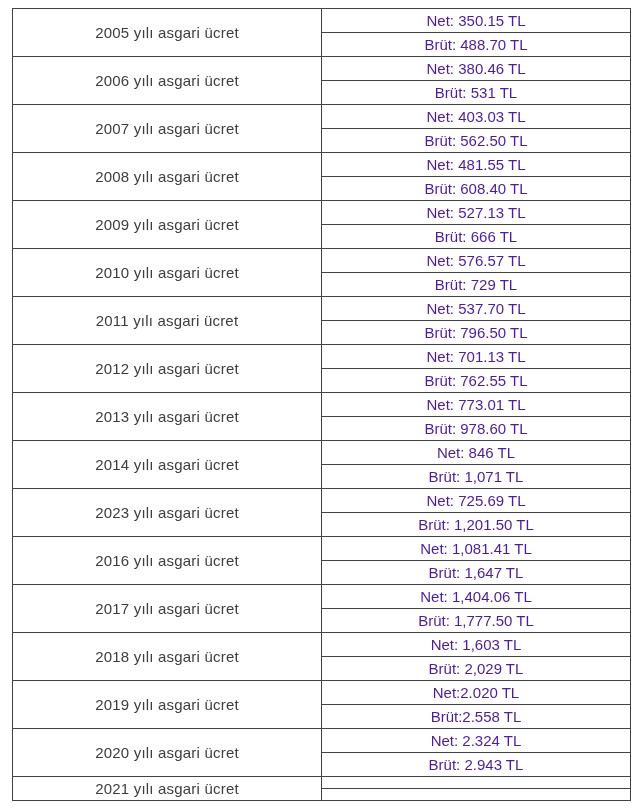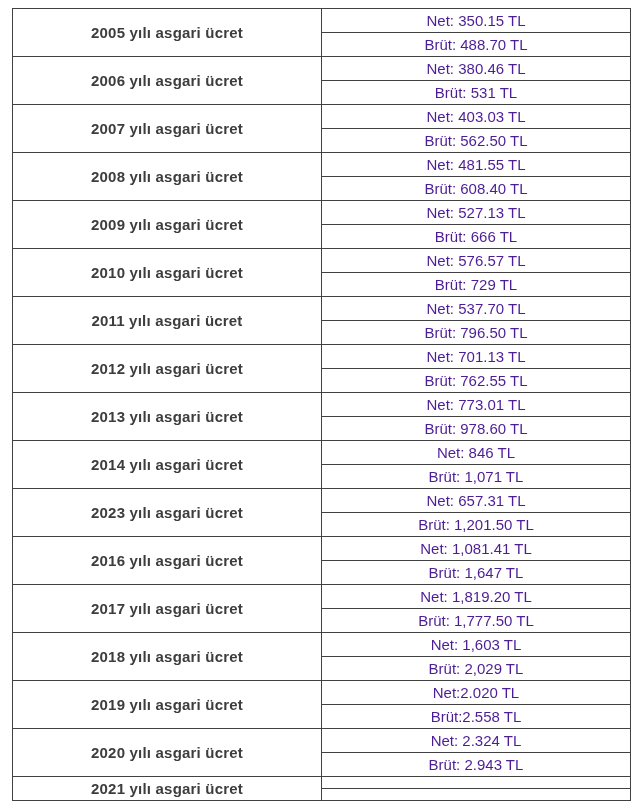--- a/index.html
+++ b/index.html
@@ -25,21 +25,21 @@
   }
   table.wage-table td {
     border: 1px solid #424242;
     padding: 0 4px;
     text-align: center;
     vertical-align: middle;
     overflow: hidden;
     white-space: nowrap;
   }
   td.year {
-    font-weight: bold;
+    font-weight: normal;
     font-size: 15px;
     color: #3d3d3d;
     letter-spacing: 0.2px;
   }
   td.val {
     font-size: 15px;
     color: #4c1d95;
     height: 23px;
   }
   tbody.short td.val {
@@ -153,41 +153,41 @@
           <td class="val">Net: 846 TL</td>
         </tr>
       <tr>
           <td class="val">Brüt: 1,071 TL</td>
         </tr>
     </tbody>
 
     <tbody>
       <tr>
           <td class="year" rowspan="2">2023 yılı asgari ücret</td>
-          <td class="val">Net: 657.31 TL</td>
+          <td class="val">Net: 725.69 TL</td>
         </tr>
       <tr>
           <td class="val">Brüt: 1,201.50 TL</td>
         </tr>
     </tbody>
 
     <tbody>
       <tr>
           <td class="year" rowspan="2">2016 yılı asgari ücret</td>
           <td class="val">Net: 1,081.41 TL</td>
         </tr>
       <tr>
           <td class="val">Brüt: 1,647 TL</td>
         </tr>
     </tbody>
 
     <tbody>
       <tr>
           <td class="year" rowspan="2">2017 yılı asgari ücret</td>
-          <td class="val">Net: 1,819.20 TL</td>
+          <td class="val">Net: 1,404.06 TL</td>
         </tr>
       <tr>
           <td class="val">Brüt: 1,777.50 TL</td>
         </tr>
     </tbody>
 
     <tbody>
       <tr>
           <td class="year" rowspan="2">2018 yılı asgari ücret</td>
           <td class="val">Net: 1,603 TL</td>

